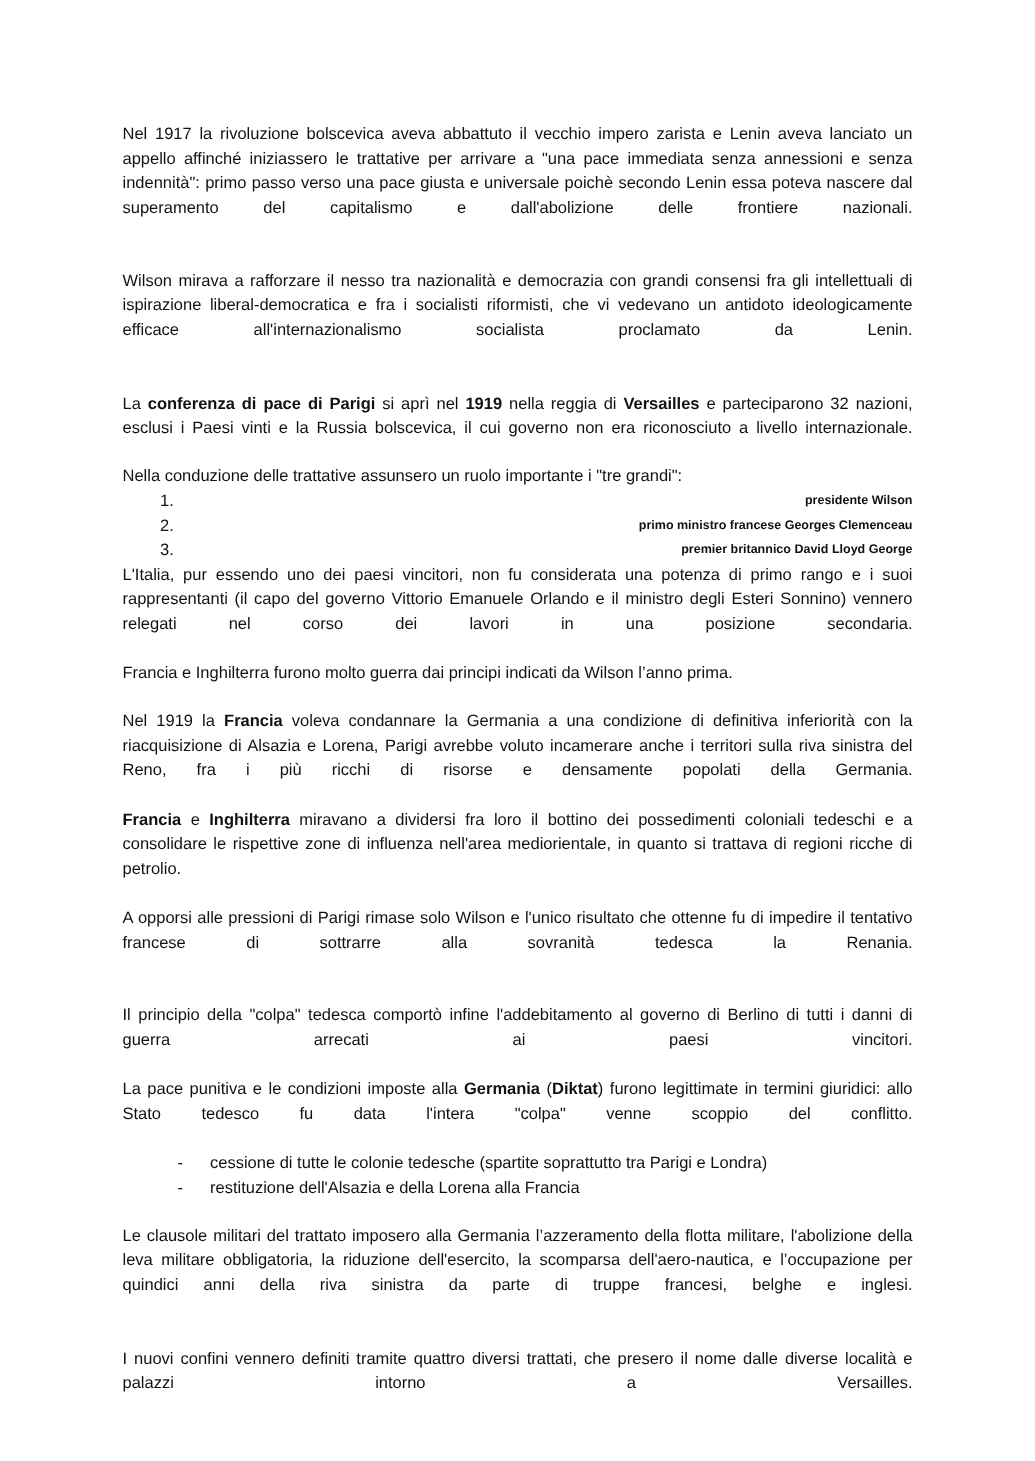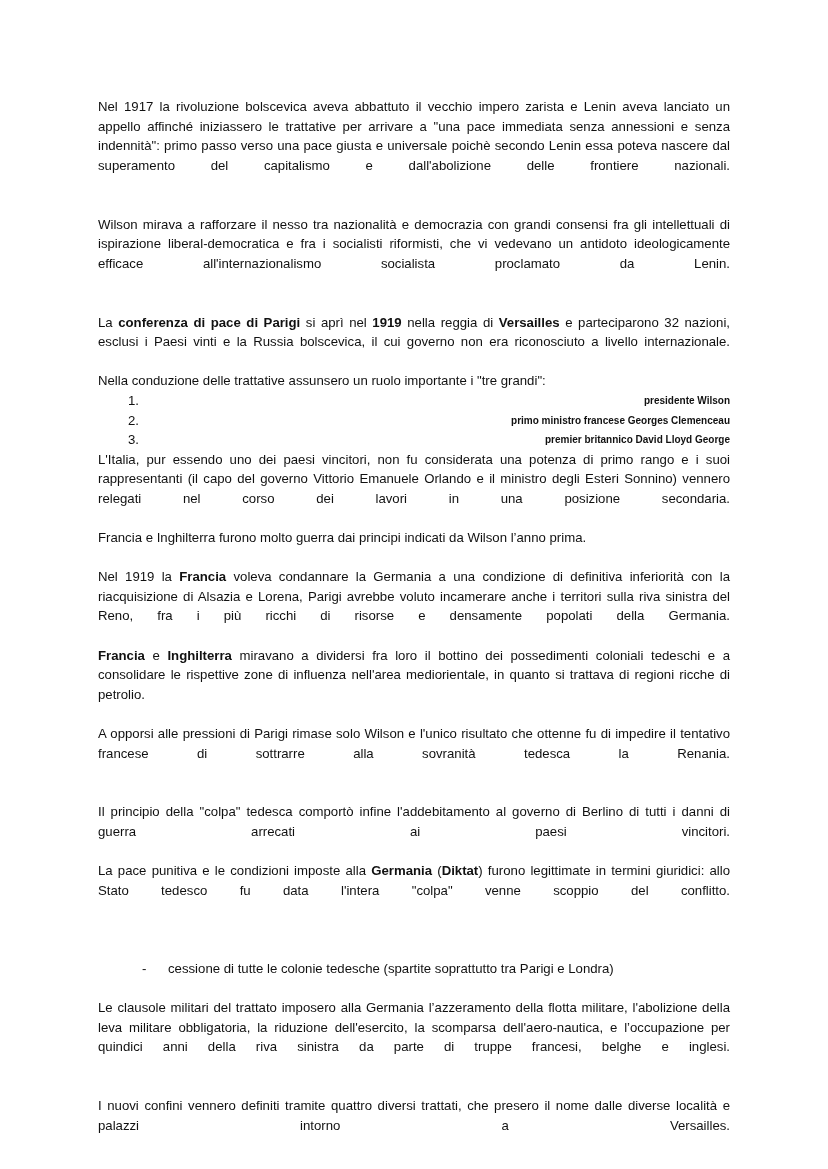--- a/index.html
+++ b/index.html
@@ -116,20 +116,21 @@
       <p class="para" id="p5"><span>L'Italia, pur essendo uno dei paesi vincitori, non fu considerata una potenza di primo rango e i suoi rappresentanti (il capo del governo Vittorio Emanuele Orlando e il ministro degli Esteri Sonnino) vennero relegati nel corso dei lavori in una posizione secondaria.</span></p>
       <p class="para nojust" id="p6"><span>Francia e Inghilterra furono molto guerra dai principi indicati da Wilson l’anno prima.</span></p>
       <div class="spacer-block"></div>
       <p class="para" id="p7"><span>Nel 1919 la </span><b>Francia</b><span> voleva condannare la Germania a una condizione di definitiva inferiorità con la riacquisizione di Alsazia e Lorena, Parigi avrebbe voluto incamerare anche i territori sulla riva sinistra del Reno, fra i più ricchi di risorse e densamente popolati della Germania.</span></p>
       <p class="para" id="p8"><b>Francia</b><span> e </span><b>Inghilterra</b><span> miravano a dividersi fra loro il bottino dei possedimenti coloniali tedeschi e a consolidare le rispettive zone di influenza nell'area mediorientale, in quanto si trattava di regioni ricche di petrolio.</span></p>
       <p class="para" id="p9"><span>A opporsi alle pressioni di Parigi rimase solo Wilson e l'unico risultato che ottenne fu di impedire il tentativo francese di sottrarre alla sovranità tedesca la Renania.</span></p>
       <div class="spacer-block"></div>
       <p class="para" id="p10"><span>Il principio della "colpa" tedesca comportò infine l'addebitamento al governo di Berlino di tutti i danni di guerra arrecati ai paesi vincitori.</span></p>
       <p class="para" id="p11"><span>La pace punitiva e le condizioni imposte alla </span><b>Germania</b><span> (</span><b>Diktat</b><span>) furono legittimate in termini giuridici: allo Stato tedesco fu data l'intera "colpa" venne scoppio del conflitto.</span></p>
       <ul class="dash-list" id="list-condizioni">
-        <li style="font-weight: normal; margin-top: 39px;">cessione di tutte le colonie tedesche (spartite soprattutto tra Parigi e Londra)</li>
+        <li style="font-weight: normal;">cessione di tutte le colonie tedesche (spartite soprattutto tra Parigi e Londra)</li>
+        <li style="font-weight: normal;">restituzione dell'Alsazia e della Lorena alla Francia</li>
       </ul>
       <div class="spacer-block"></div>
       <p class="para" id="p12"><span>Le clausole militari del trattato imposero alla Germania l’azzeramento della flotta militare, l'abolizione della leva militare obbligatoria, la riduzione dell'esercito, la scomparsa dell'aero-nautica, e l’occupazione per quindici anni della riva sinistra da parte di truppe francesi, belghe e inglesi.</span></p>
       <div class="spacer-block"></div>
       <p class="para" id="p14"><span>I nuovi confini vennero definiti tramite quattro diversi trattati, che presero il nome dalle diverse località e palazzi intorno a Versailles.</span></p>
     </div>
 </div>
 
 </body></html>

